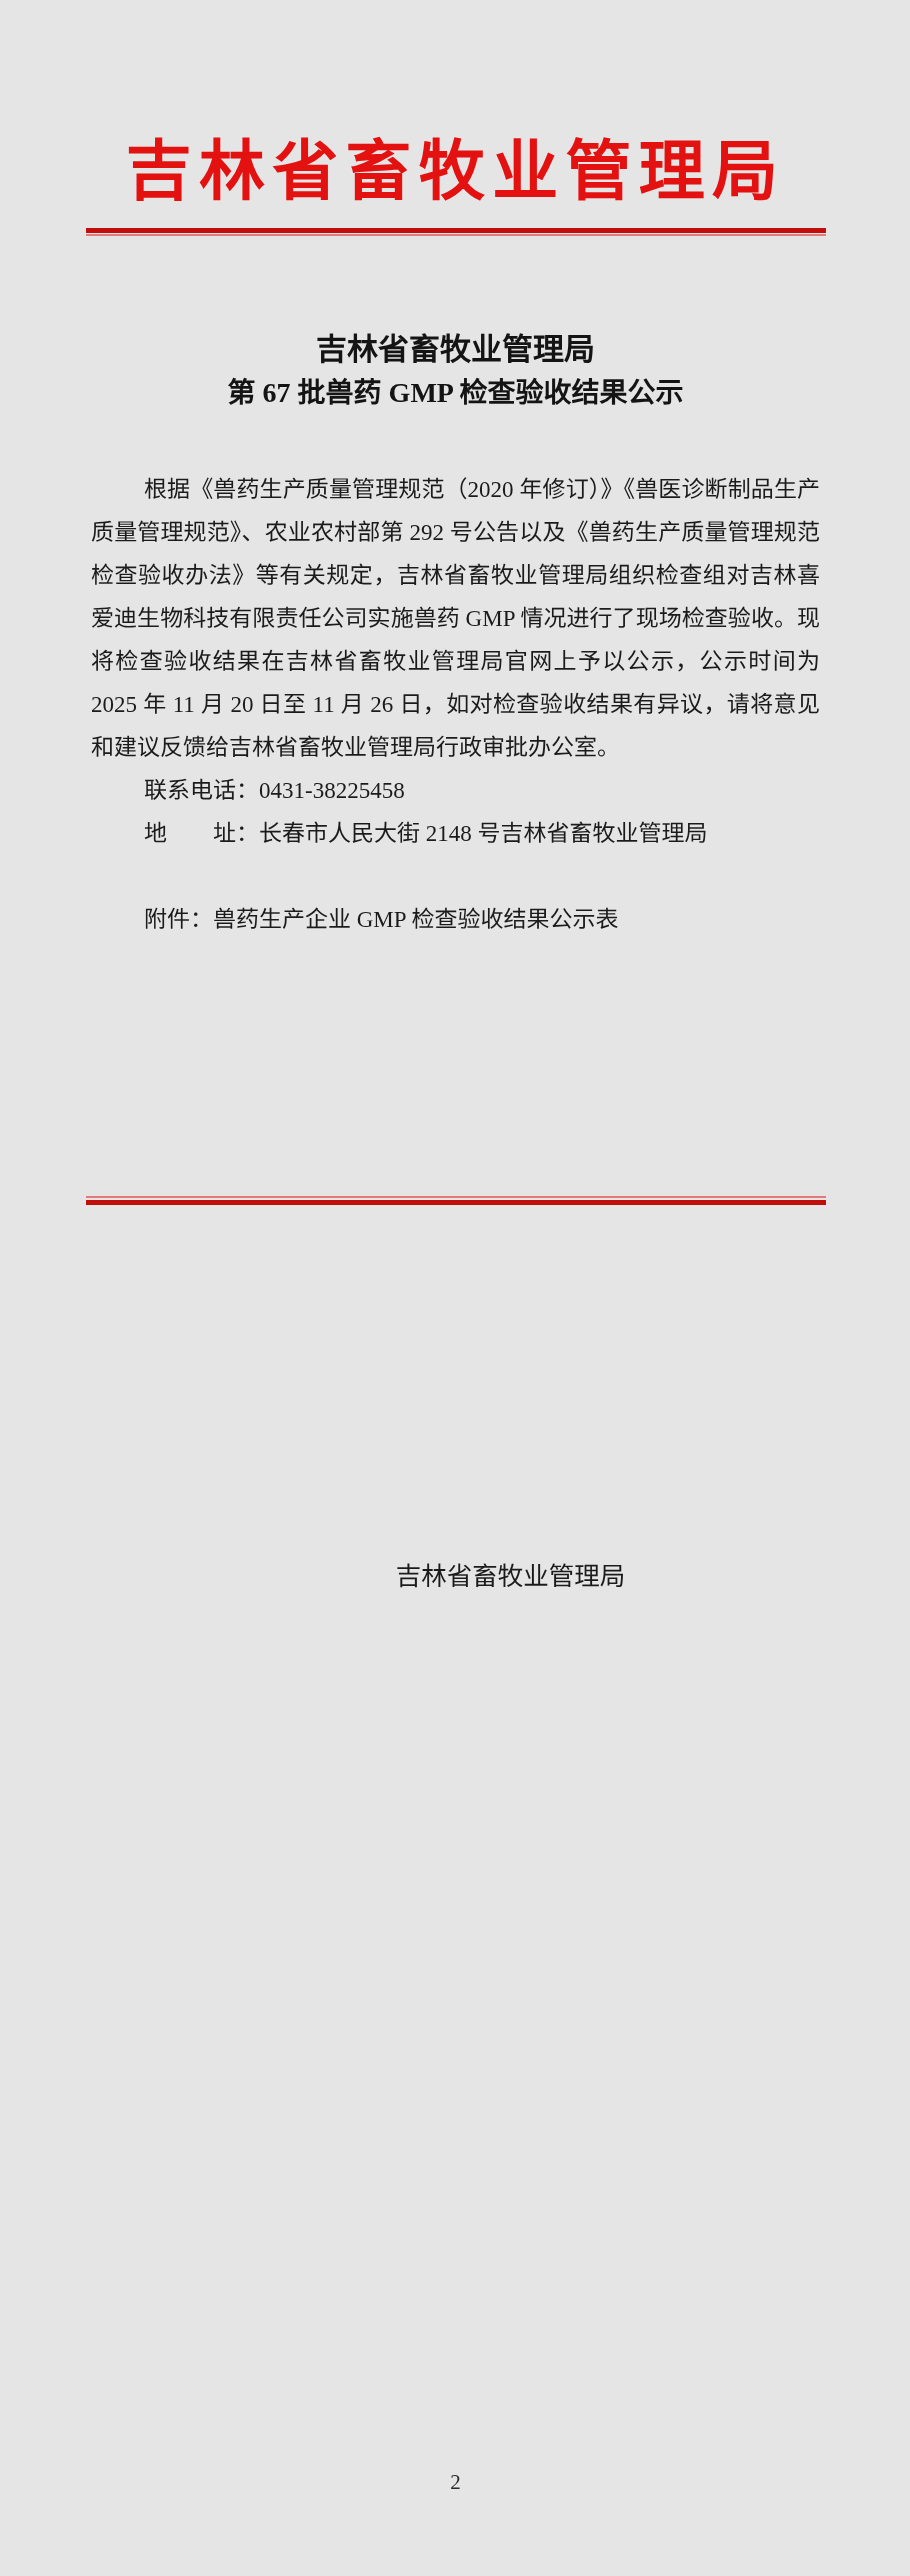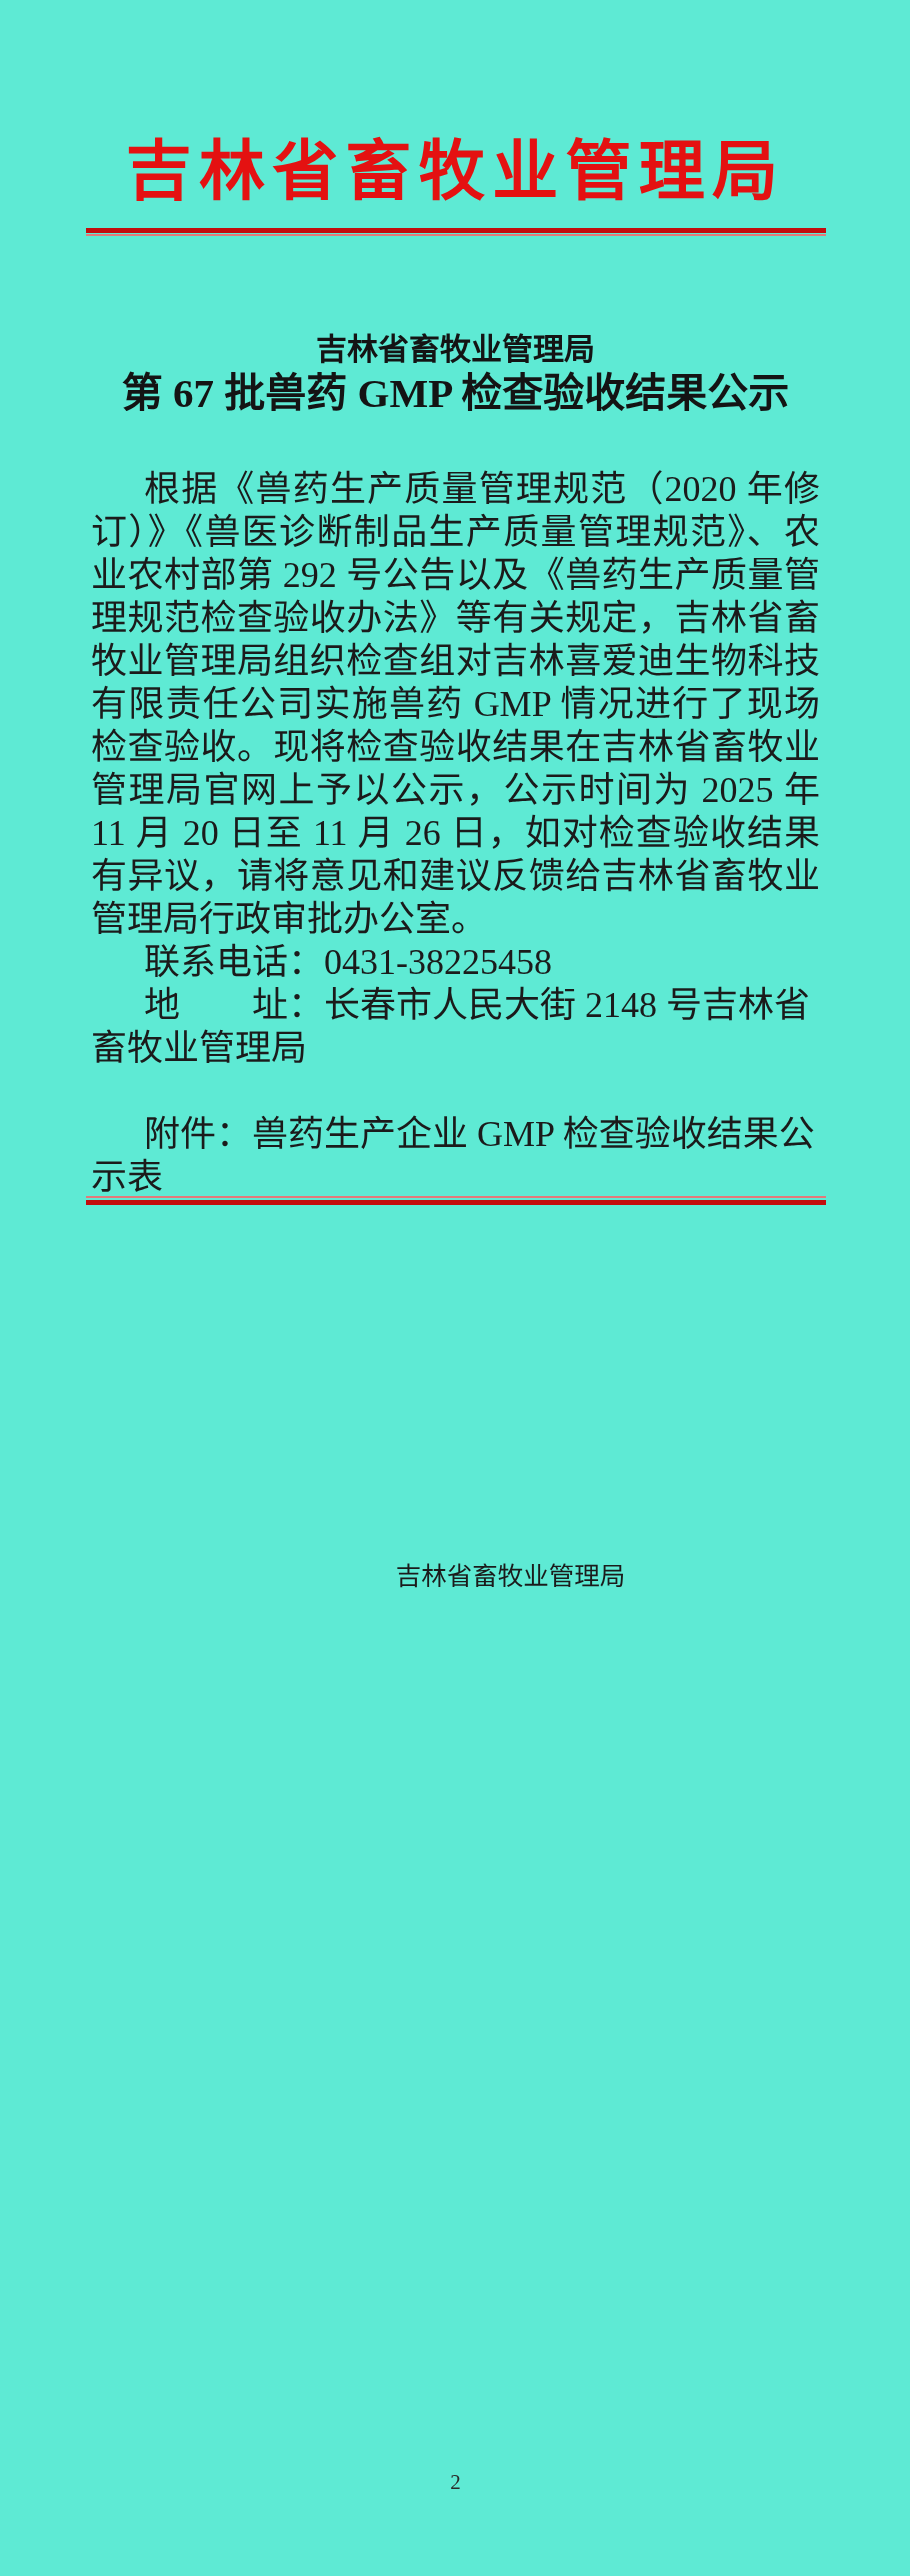--- a/index.html
+++ b/index.html
@@ -5,21 +5,21 @@
   html, body {
     margin: 0;
     padding: 0;
     background: #ffffff;
   }
   .page {
     position: relative;
     width: 911px;
     height: 2576px;
     margin: 0 auto;
-    background: #5eead4;
+    background: #e5e5e5;
     font-family: "Liberation Serif", "DejaVu Serif", serif;
     color: #1b1b1b;
     overflow: hidden;
   }
 
   
   .letterhead-title {
     position: absolute;
     top: 126px;
     left: 0;
@@ -53,32 +53,32 @@
     text-align: center;
     font-weight: bold;
     color: #141414;
   }
   .doc-title .line1 {
     font-size: 31px;
     line-height: 43px;
     white-space: nowrap;
   }
   .doc-title .line2 {
-    font-size: 41px;
+    font-size: 28px;
     line-height: 44px;
     white-space: nowrap;
   }
 
   
   .body-text {
     position: absolute;
     top: 468px;
     left: 91px;
     width: 729px;
-    font-size: 36px;
+    font-size: 23px;
     line-height: 43px;
     color: #1b1b1b;
   }
   .body-text p {
     margin: 0;
     padding: 0;
   }
   .para {
     text-align: justify;
     text-indent: 53px;

